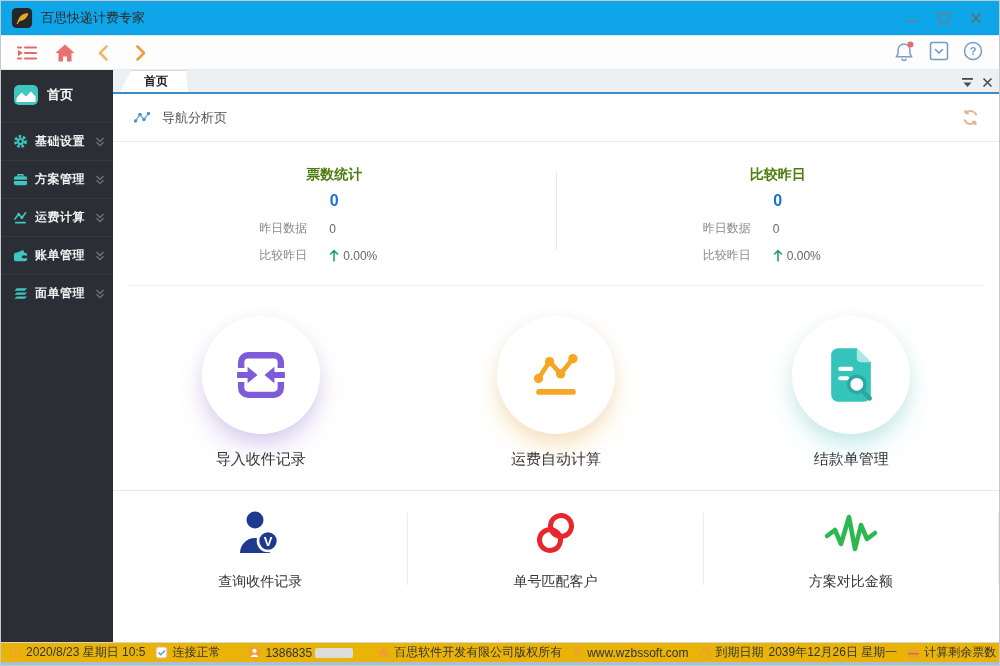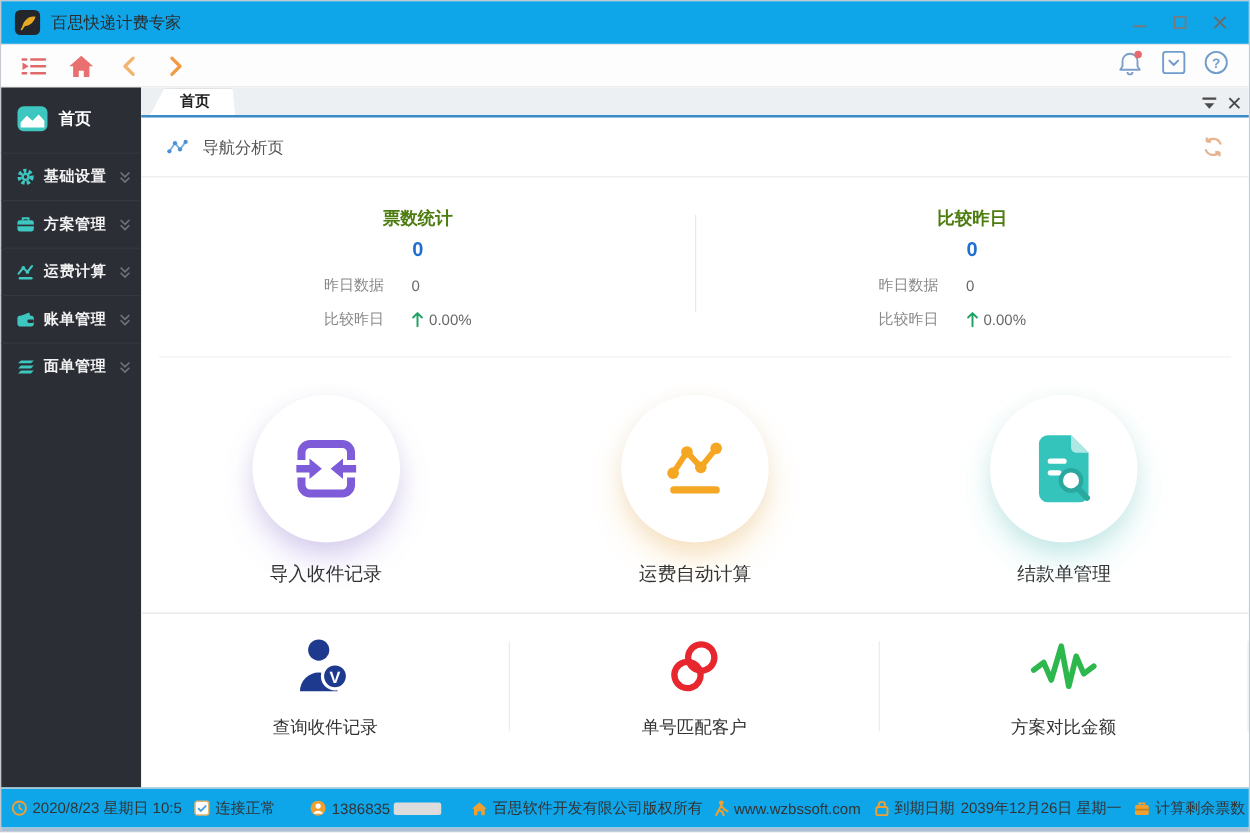--- a/index.html
+++ b/index.html
@@ -67,21 +67,21 @@
   .circle-label { margin-top:16px; font-size:15px; color:#333; }
 
   
   .tools-row { flex:1; display:flex; border-top:1px solid #e8e8e8; padding-top:14px; }
   .tool-cell { flex:1; display:flex; flex-direction:column; align-items:center; cursor:pointer; }
   .tool-icon-box { height:56px; display:flex; align-items:center; justify-content:center; }
   .tool-label { margin-top:12px; font-size:14px; color:#333; }
   .tool-vsep { width:1px; height:72px; background:#ececec; align-self:flex-start; margin-top:8px; }
 
   
-  .statusbar { height:32px; background:#0ea5e9; border-top:1px solid #d6d6d6; display:flex; align-items:center; font-size:12px; color:#333; padding:0 8px; flex:none; white-space:nowrap; }
+  .statusbar { height:20px; background:#eab308; border-top:1px solid #d6d6d6; display:flex; align-items:center; font-size:12px; color:#333; padding:0 8px; flex:none; white-space:nowrap; }
   .sb-item { display:flex; align-items:center; margin-right:10px; }
   .sb-item svg { margin-right:4px; flex:none; }
   .sb-val { margin-left:5px; }
   .blur-blob { width:38px; height:10px; background:#dcdcdc; border-radius:2px; margin-left:3px; }
   .sb-spacer { flex:1; }
   .bottom-strip { height:3px; background:#a9c0d4; flex:none; }
 </style>
 </head>
 <body>
 

